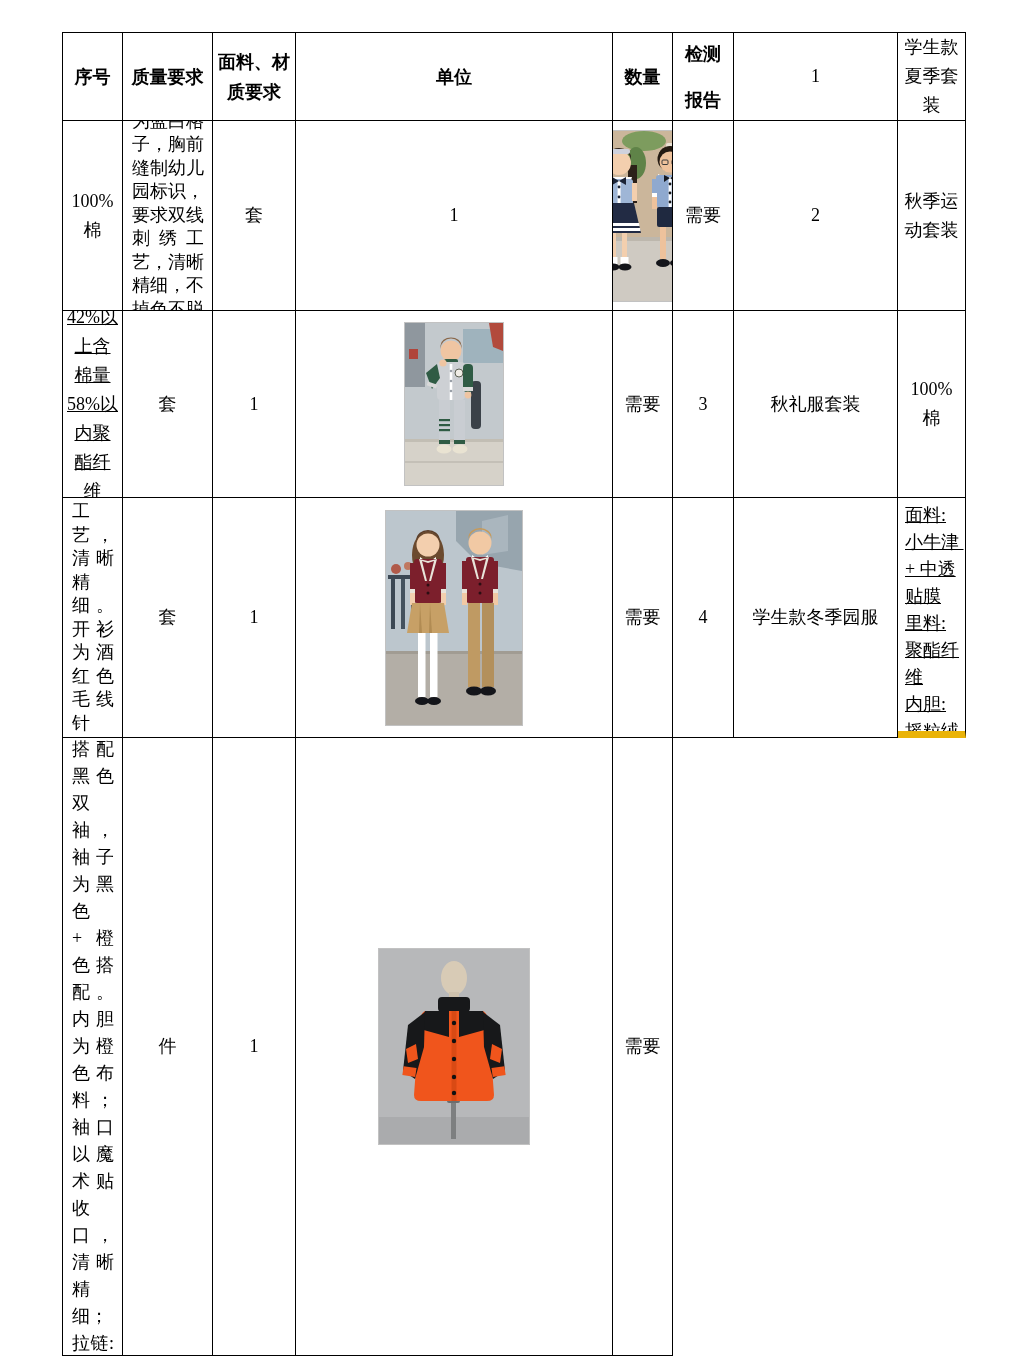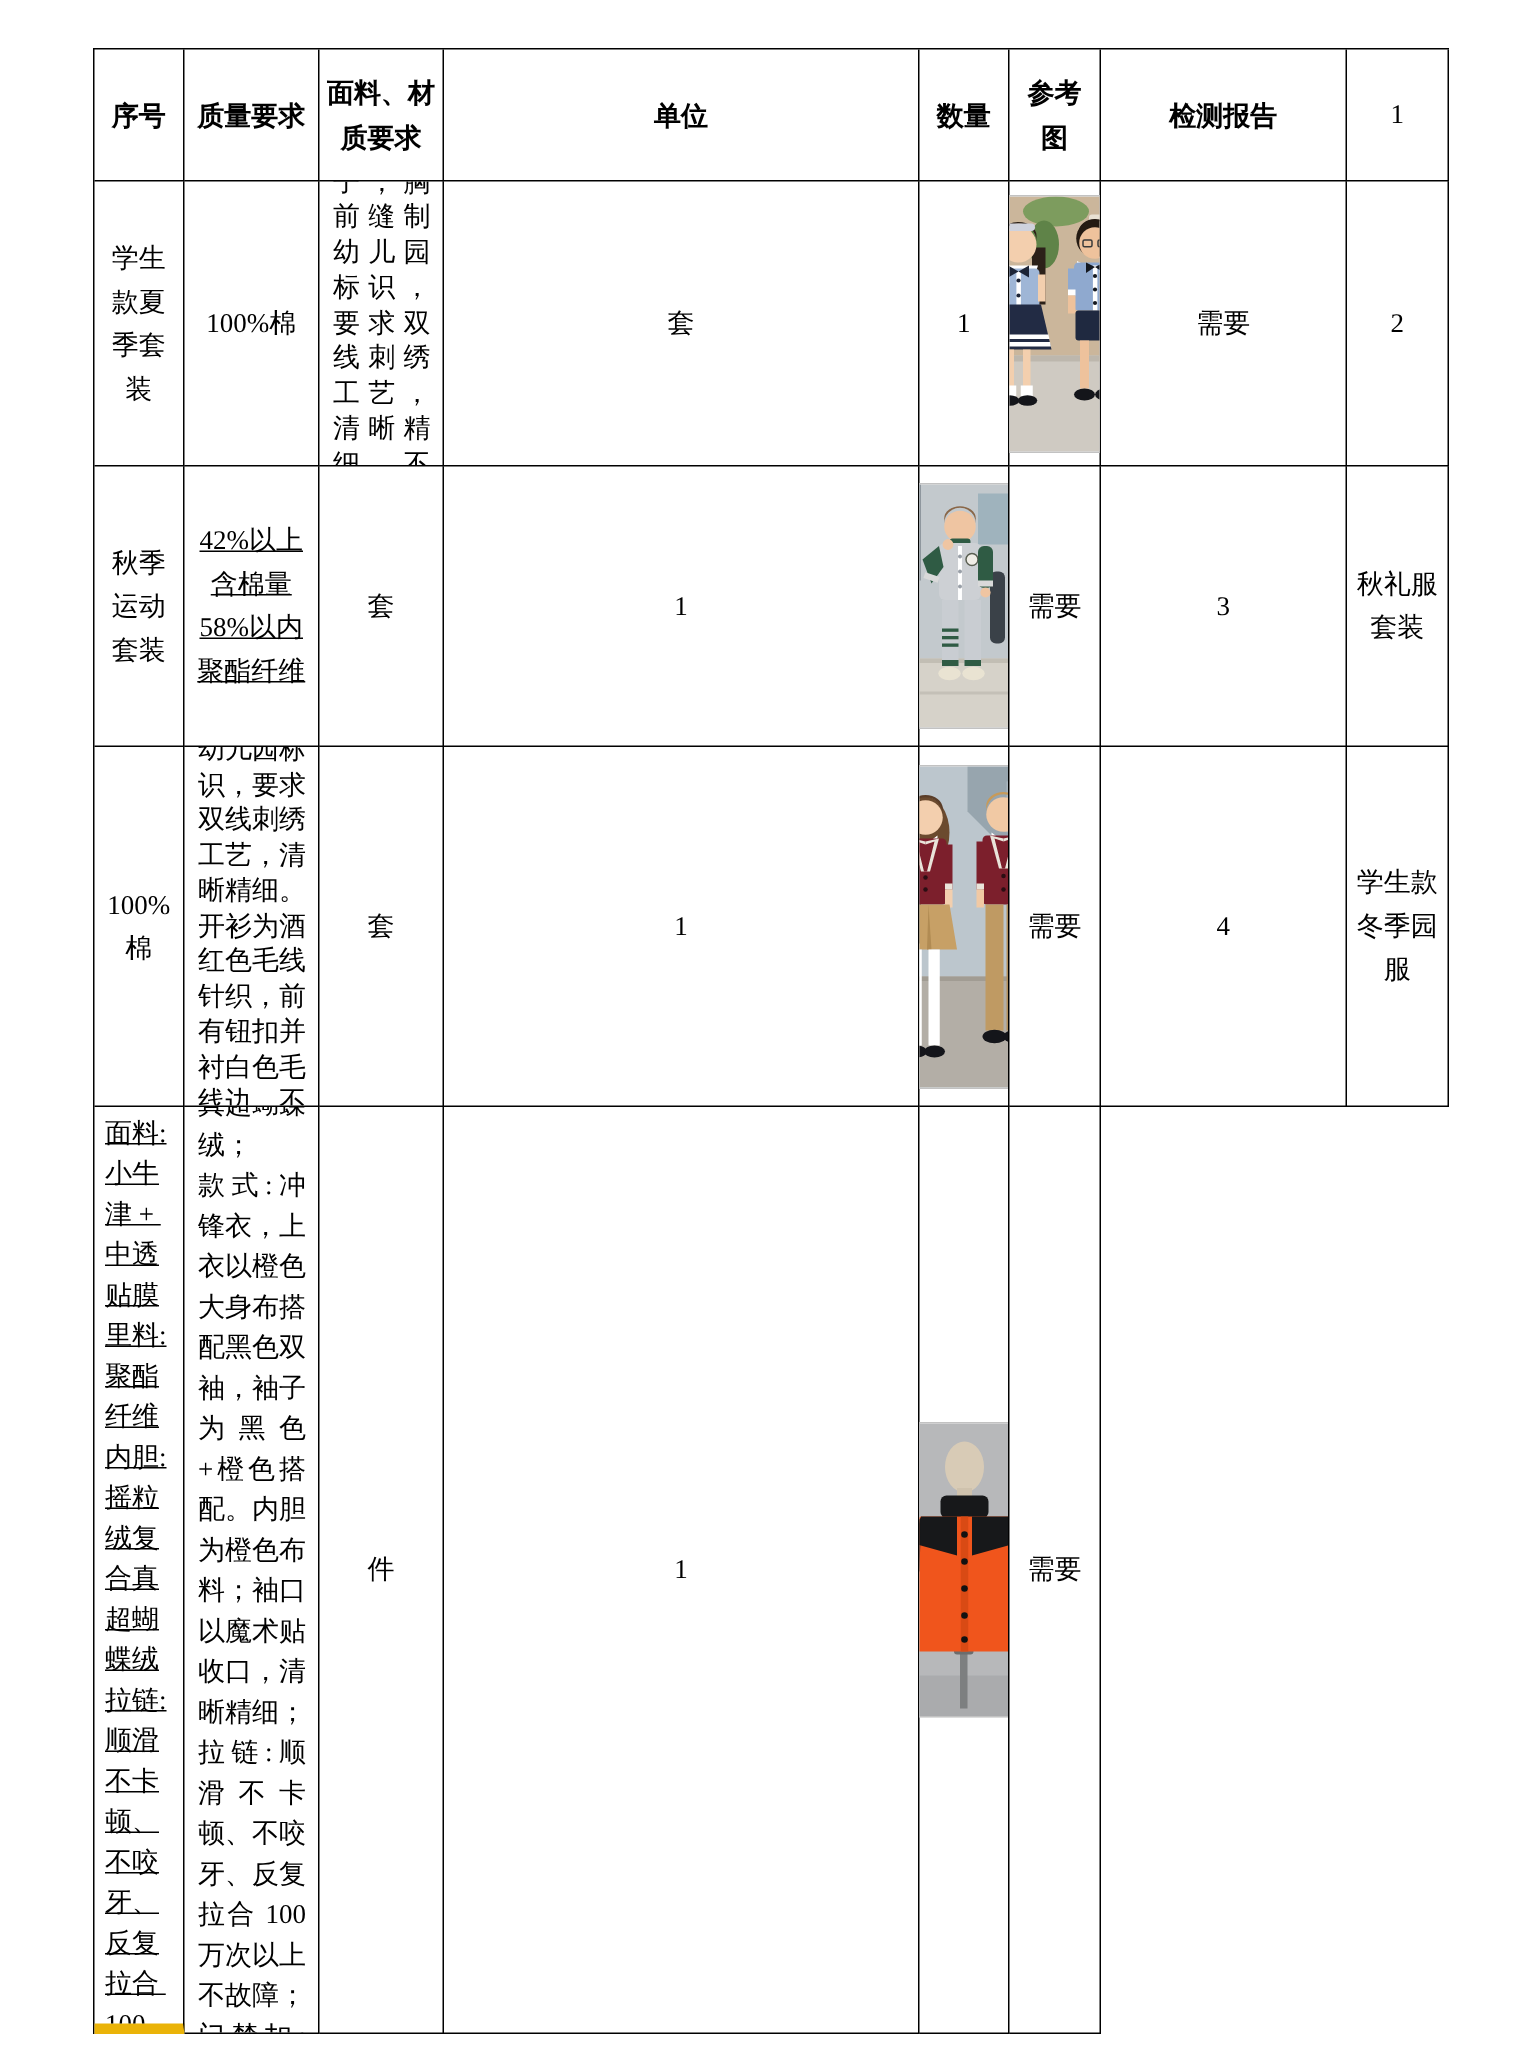--- a/index.html
+++ b/index.html
@@ -70,21 +70,20 @@
 <body>
 
 <div class="page">
   <div class="uniform-table">
 
     <div class="cell th">序号</div>
     <div class="cell th">质量要求</div>
     <div class="cell th">面料、材质要求</div>
     <div class="cell th">单位</div>
     <div class="cell th">数量</div>
-    <div class="cell th">参考图</div>
     <div class="cell th th-report">检测报告</div>
 
     <div class="cell">1</div>
     <div class="cell">学生款夏季套装</div>
     <div class="cell mat">100%棉</div>
     <div class="cell qual">
         <div class="qual-text">本次采购的夏季园服男女均为蓝白格精梳棉衬衫上衣+藏青色短裤或裙，衬衫为蓝白格子，胸前缝制幼儿园标识，要求双线刺绣工艺，清晰精细，不掉色不脱落，夏季服装布料应达到含棉 100%,达到环保棉的机织棉布标准的质量要求。</div>
       </div>
     <div class="cell">套</div>
     <div class="cell">1</div>

